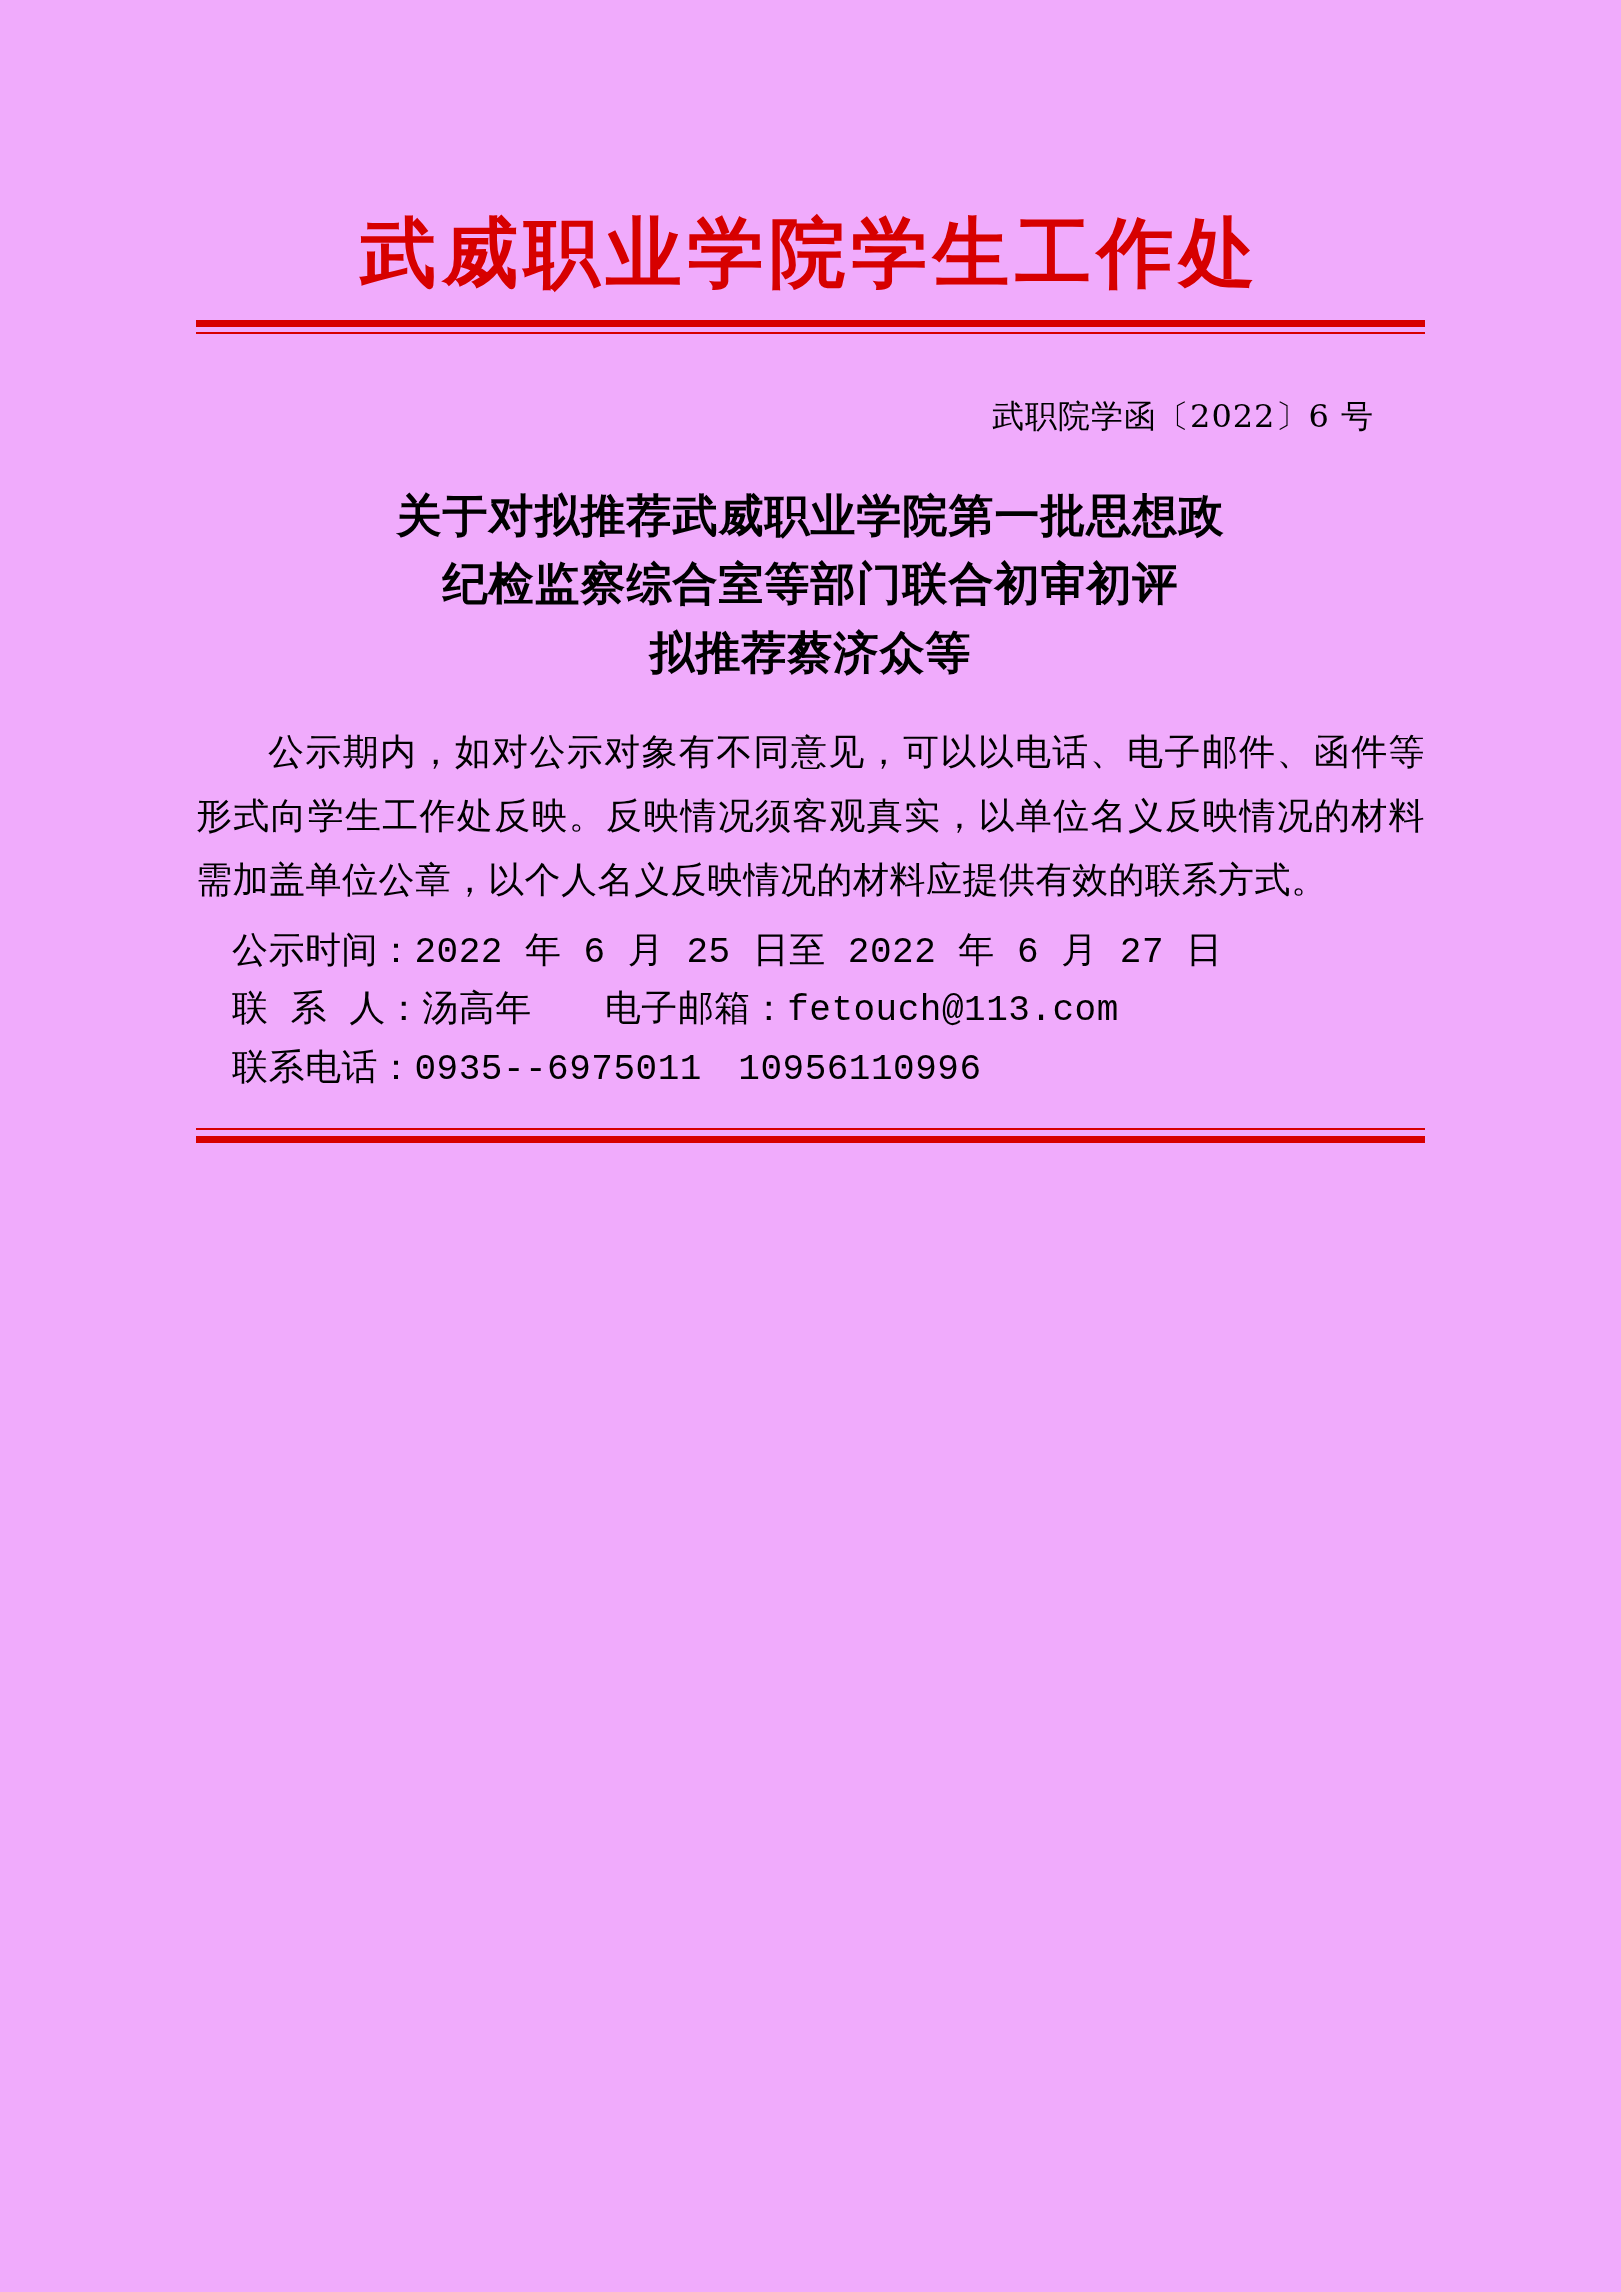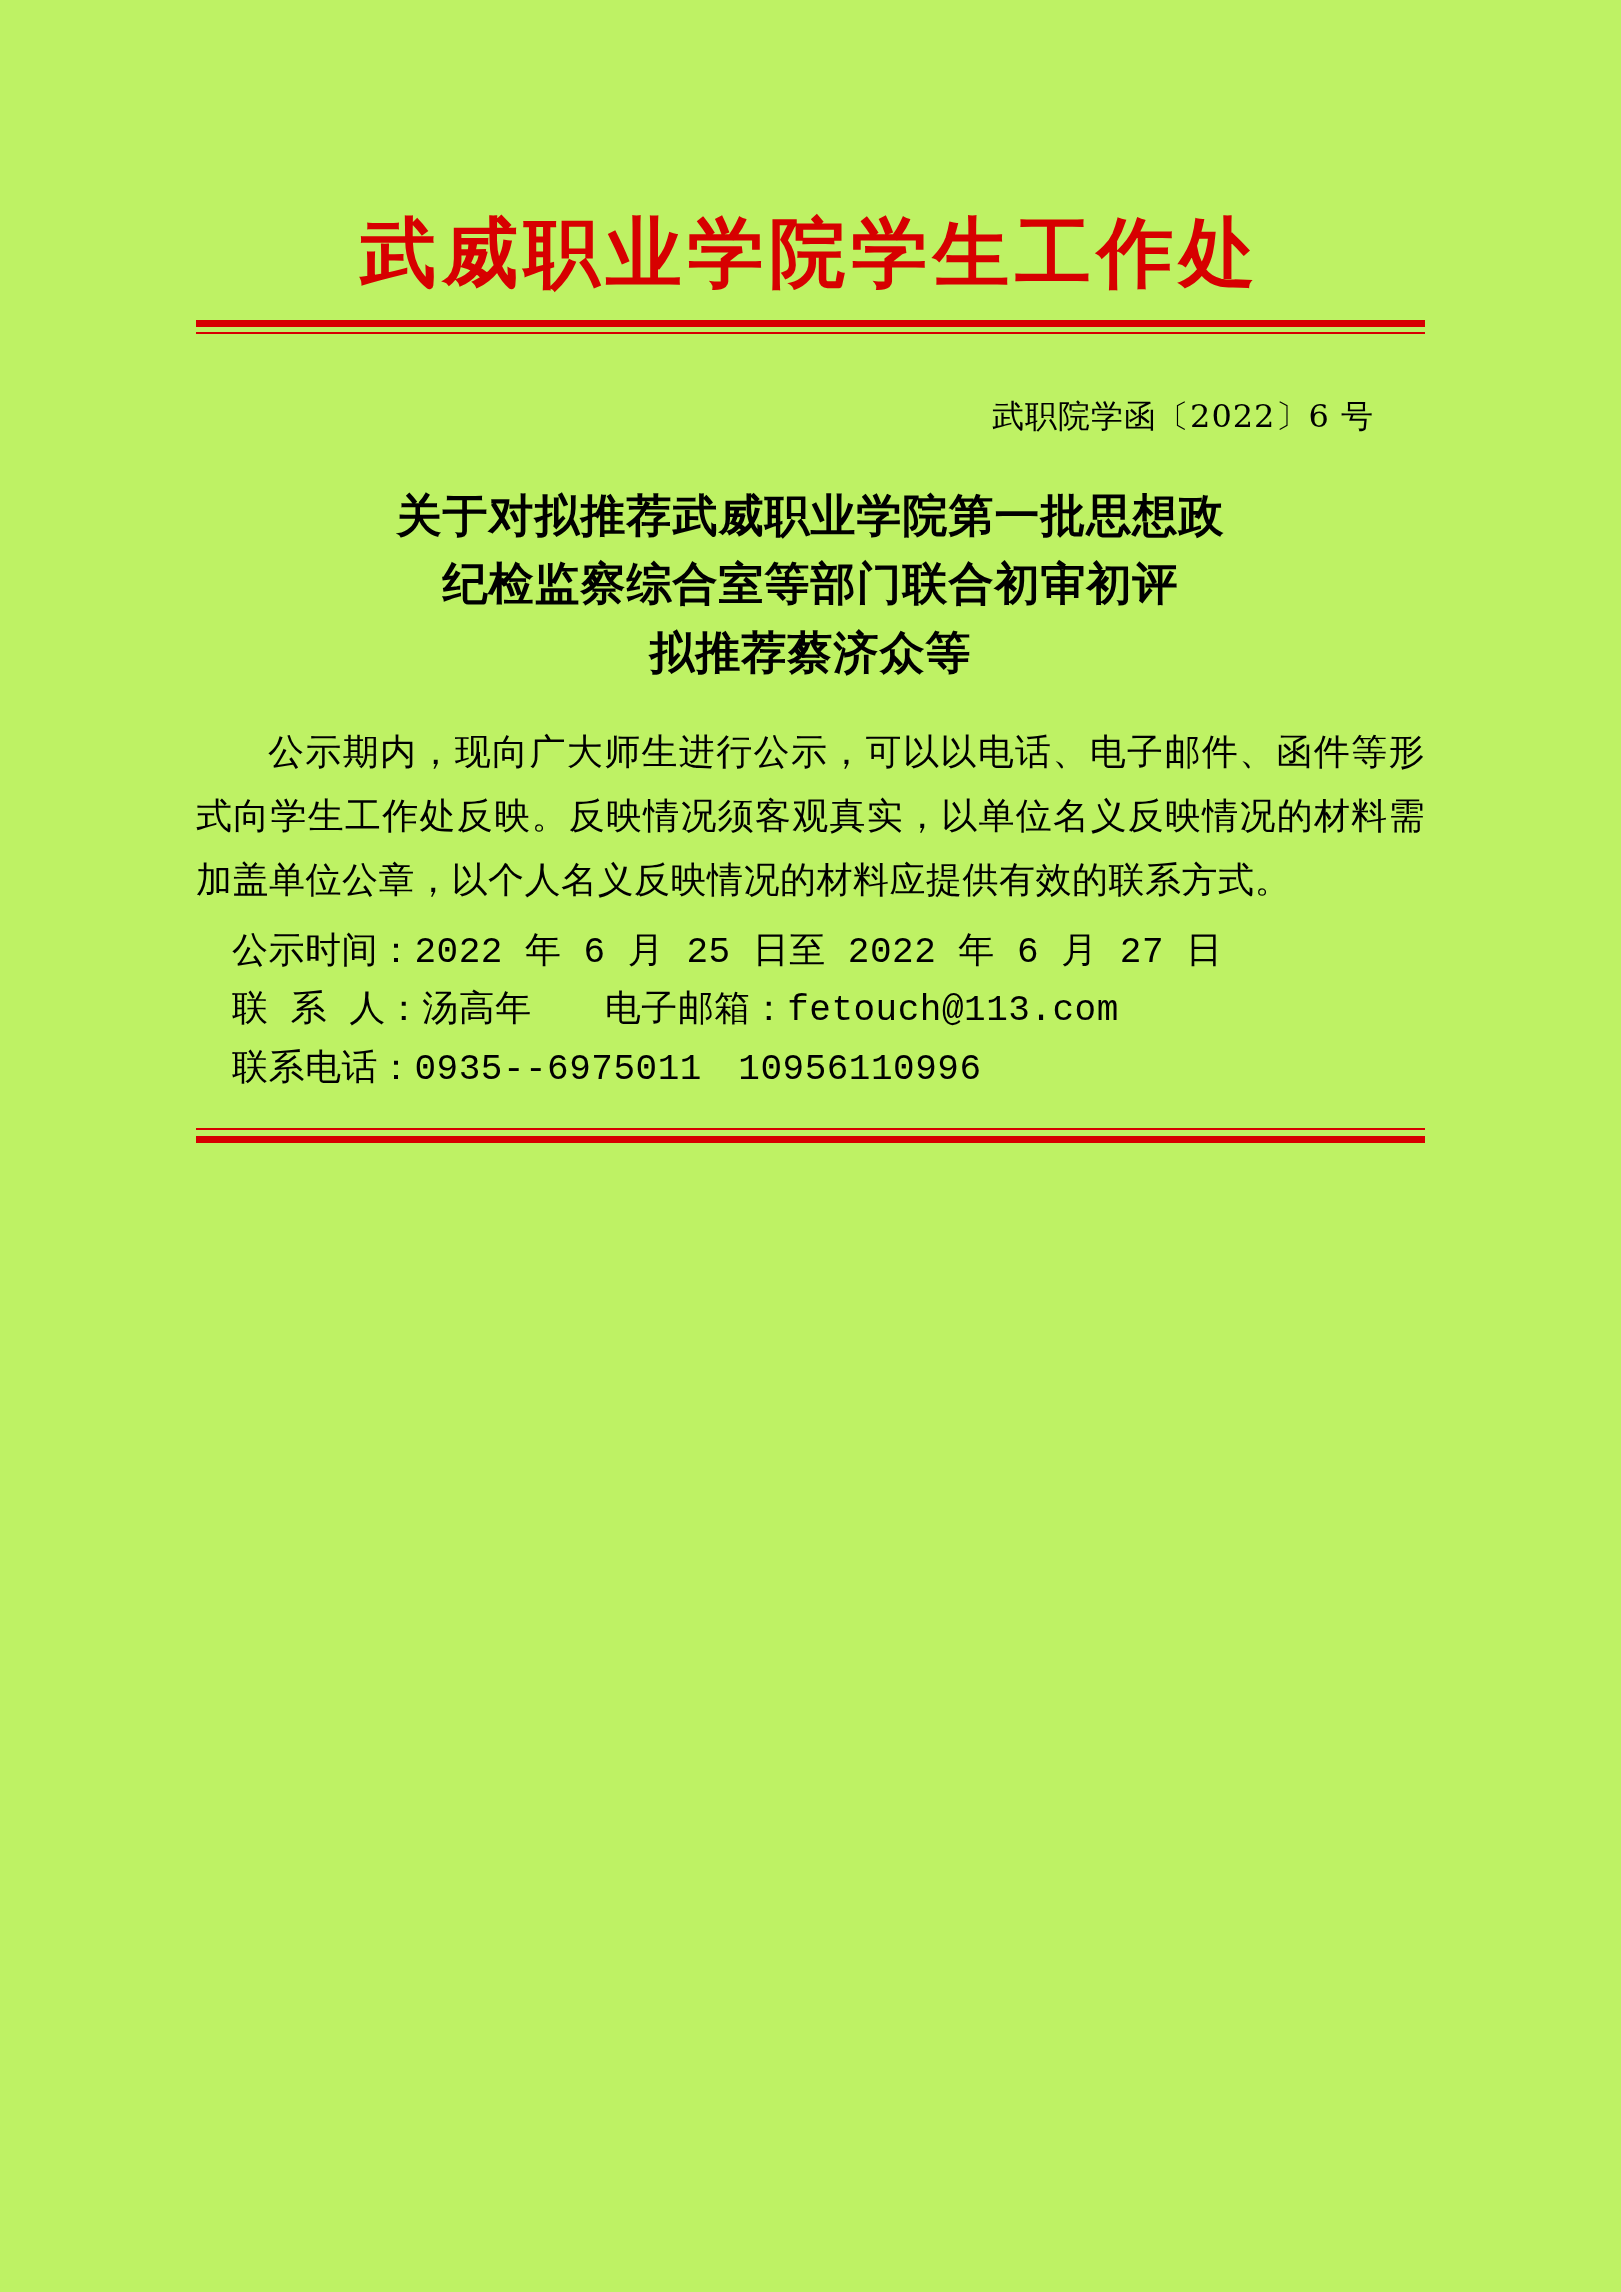--- a/index.html
+++ b/index.html
@@ -15,21 +15,21 @@
     position: relative;
     overflow: hidden;
   }
 
   .page {
     position: absolute;
     left: 0;
     top: 0;
     width: 1621px;
     height: 2293px;
-    background: #bef264;
+    background: #f0abfc;
   }
 
   .doc-body {
     position: absolute;
     left: 196px;
     top: 0;
     width: 1229px;
   }
 
   
@@ -137,21 +137,21 @@
 
     <div class="doc-number">武职院学函〔2022〕6 号</div>
 
     <div class="doc-title">
       <span class="tline">关于对拟推荐武威职业学院第一批思想政</span>
       <span class="tline">纪检监察综合室等部门联合初审初评</span>
       <span class="tline">拟推荐蔡济众等</span>
     </div>
 
     <div class="content">
-      <p>公示期内，现向广大师生进行公示，可以以电话、电子邮件、函件等形式向学生工作处反映。反映情况须客观真实，以单位名义反映情况的材料需加盖单位公章，以个人名义反映情况的材料应提供有效的联系方式。</p>
+      <p>公示期内，如对公示对象有不同意见，可以以电话、电子邮件、函件等形式向学生工作处反映。反映情况须客观真实，以单位名义反映情况的材料需加盖单位公章，以个人名义反映情况的材料应提供有效的联系方式。</p>
     </div>
 
     <div class="info-lines">
       <span class="iline">公示时间：2022 年 6 月 25 日至 2022 年 6 月 27 日</span>
       <span class="iline">联 系 人：汤高年　　电子邮箱：fetouch@113.com</span>
       <span class="iline">联系电话：0935--6975011　10956110996</span>
     </div>
 
     <div class="footer-rules">
       <div class="rule-thin2"></div>

